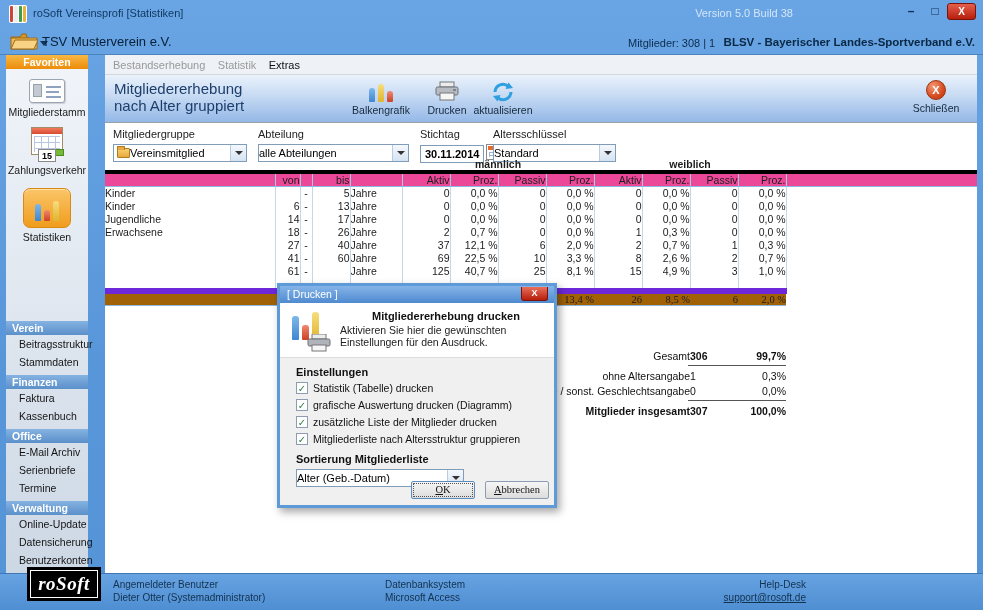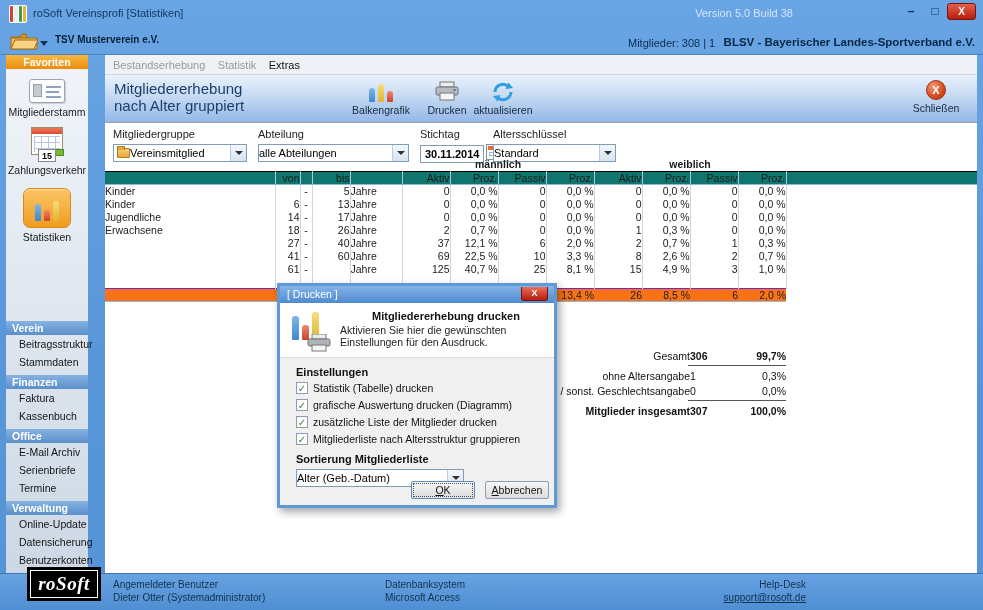--- a/index.html
+++ b/index.html
@@ -19,21 +19,21 @@
   .btn-max { right:40px; width:16px; }
   .btn-close { right:7px; top:3px; width:29px; height:17px; border-radius:3px;
                background:linear-gradient(180deg,#e4604c,#b71d0c); border:1px solid #7a1408;
                color:#fff; font-size:10px; font-weight:bold; line-height:15px; text-align:center; }
 
   
   .clubbar { position:absolute; left:0; top:28px; width:100%; height:27px; border-bottom:1px solid #4a82bd; }
   .folder-icon { position:absolute; left:10px; top:4px; }
   .club-caret { position:absolute; left:40px; top:13px; width:0; height:0;
                 border-left:4px solid transparent; border-right:4px solid transparent; border-top:5px solid #123457; }
-  .club-name { position:absolute; left:55px; top:6px; font-size:10px; font-weight:bold; color:#071f38; }
+  .club-name { position:absolute; left:42px; top:6px; font-size:13px; font-weight:normal; color:#071f38; }
   .members { position:absolute; left:628px; top:9px; font-size:11px; color:#0d2c4c; }
   .association { position:absolute; right:8px; top:8px; font-size:11.5px; font-weight:bold; color:#0a2744; }
 
   
   .sidebar { position:absolute; left:6px; top:55px; width:82px; bottom:37px;
              background:linear-gradient(180deg,#f1f5fa 0%,#dde5ee 55%,#cdd8e5 100%); }
   .fav-header { height:14px; background:linear-gradient(180deg,#f8b843,#ec8c0b); color:#fff; font-size:10.5px;
                 font-weight:bold; text-align:center; line-height:14px; }
   .fav-item { text-align:center; }
   .fav-label { font-size:10.5px; color:#1a1a1a; }
@@ -99,31 +99,31 @@
              background:#fff; position:relative; }
   .cal-btn::before { content:""; position:absolute; left:1px; right:1px; top:1px; height:4px; background:#e86a30; }
   .cal-btn::after { content:""; position:absolute; left:2px; right:2px; top:7px; bottom:2px;
         background:repeating-linear-gradient(90deg,#9db4d8 0 1px,transparent 1px 4px),
                    repeating-linear-gradient(180deg,#9db4d8 0 1px,transparent 1px 3px); }
 
   
   table.stats { position:absolute; left:0; top:35px; border-collapse:collapse; table-layout:fixed; width:872px; }
   table.stats td { font-size:10.5px; color:#1c1c1c; height:13px; padding:0; overflow:hidden; white-space:nowrap; }
   .group-row td { font-size:11px; font-weight:bold; text-align:center; height:14px; }
-  .head-row td { background:#0f766e; border-top:1px solid #000000; border-bottom:1px solid #8fb6dd; height:13px; }
+  .head-row td { background:#ec4899; border-top:4px solid #000000; border-bottom:1px solid #8fb6dd; height:13px; }
   .c-label { text-align:left; padding-left:4px; }
   .c-von,.c-bis,.c-num { text-align:right; padding-right:4px; }
   .c-dash { text-align:center; }
   .c-jahre { text-align:left; padding-left:3px; }
   .vb .c-label,.vb .c-von,.vb .c-dash,.vb .c-bis,.vb .c-jahre,.vb .c-num { border-right:1px solid #c7d7e8; }
   .head-row .c-label,.head-row .c-von,.head-row .c-dash,.head-row .c-bis,.head-row .c-jahre,.head-row .c-num
       { border-right:1px solid #a9c6e2; }
   .spacer-row td { height:52px; }
   .totals-row td { height:14px; font-size:10.5px; }
-  .totals-row td.tot { background:#f97316; border-top:1px solid #6d28d9; border-bottom:1px solid #8fb6dd; }
+  .totals-row td.tot { background:#a16207; border-top:6px solid #6d28d9; border-bottom:1px solid #8fb6dd;font-family:Liberation Serif, serif; }
 
   
   .summary { position:absolute; left:360px; top:225px; width:321px; font-size:10.5px; color:#111; }
   .sum-row { display:flex; height:15px; align-items:center; }
   .sum-row .slabel { flex:1; text-align:right; }
   .sum-row .sval { width:50px; text-align:left; }
   .sum-row .spct { width:46px; text-align:right; }
   .sum-line { margin-left:auto; width:98px; border-top:1px solid #555; margin-top:2px; margin-bottom:2px; }
   .bold { font-weight:bold; }
 
@@ -154,21 +154,21 @@
   .dlg-icon .b-blue { height:24px; } .dlg-icon .b-red { height:15px; } .dlg-icon .b-yellow { height:28px; }
   .mini-printer { position:absolute; right:0; bottom:0; }
   .dlg-htitle { position:absolute; left:60px; top:7px; font-size:11px; font-weight:bold; color:#111;padding-left:32px; }
   .dlg-desc { position:absolute; left:60px; top:21px; width:208px; font-size:10.5px; color:#222; line-height:12px; }
   .dlg-section { font-size:11px; font-weight:bold; color:#111; margin:8px 0 4px 16px; }
   .cb-row { display:flex; align-items:center; margin:0 0 5px 16px; cursor:default; }
   .cb-box { width:12px; height:12px; background:#fff; border:1px solid #8e9cb2; margin-right:5px;
             font-size:10px; font-weight:bold; color:#2e7d46; line-height:11px; text-align:center; }
   .cb-label { font-size:10.5px; color:#111; }
   .dlg-sort-combo { margin-left:16px; width:168px; }
-  .dlg-buttons { position:absolute; left:0; bottom:6px; width:100%; height:18px; }
+  .dlg-buttons { position:absolute; left:0; bottom:6px; width:100%; height:18px;font-family:Liberation Serif, serif; }
   .dlg-btn { position:absolute; width:64px; height:18px; font-size:10.5px; text-align:center; line-height:16px;
              background:linear-gradient(180deg,#f6f6f6,#dcdcdc); border:1px solid #8e9cb2; border-radius:2px; color:#111; }
   .dlg-btn.default { border-color:#5c8cc0; outline:1px dotted #555; outline-offset:-3px; }
   .btn-ok { left:131px; } .btn-cancel { left:205px; }
   .ul-first::first-letter { text-decoration:underline; }
 </style>
 </head>
 <body>
 
 <div class="window">

